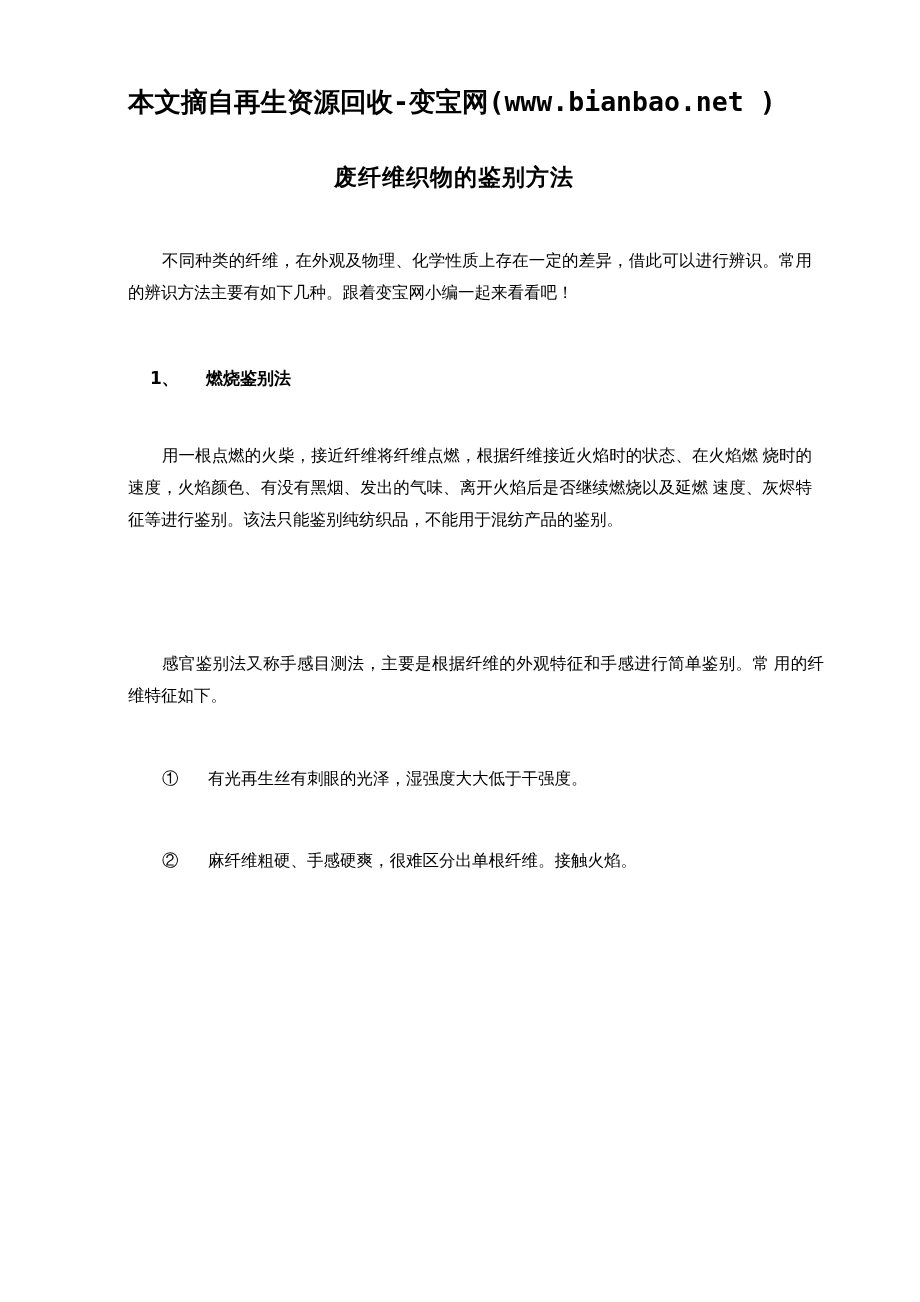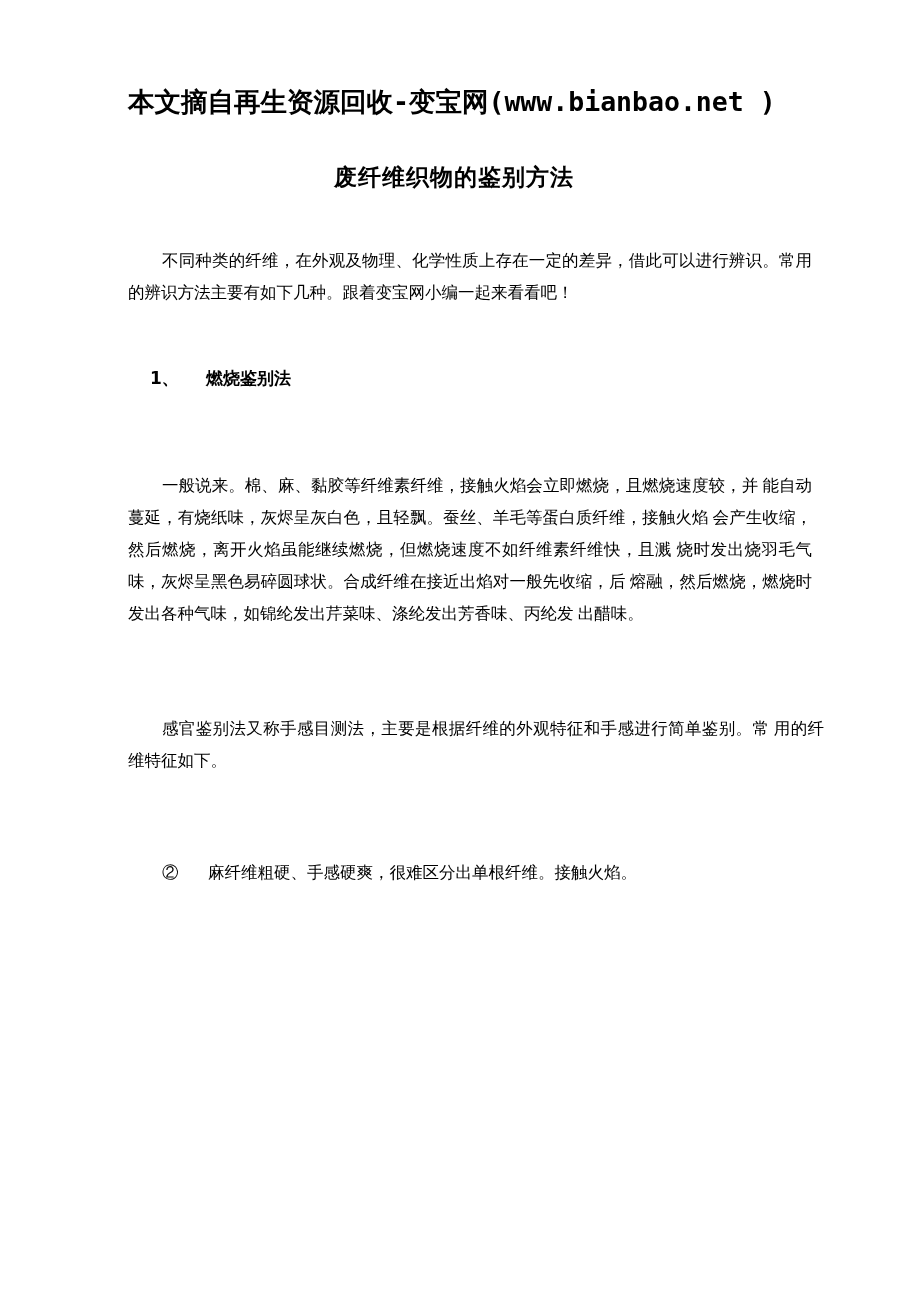--- a/index.html
+++ b/index.html
@@ -96,34 +96,37 @@
   <p class="para indent">不同种类的纤维，在外观及物理、化学性质上存在一定的差异，借此可以进行辨识。常用的辨识方法主要有如下几种。跟着变宝网小编一起来看看吧！</p>
 
   <div class="block-gap-3"></div>
 
   <div class="section-head">
     <span class="num">1、</span><span>燃烧鉴别法</span>
   </div>
 
   <div class="block-gap-1"></div>
 
+  <p class="para indent">用一根点燃的火柴，接近纤维将纤维点燃，根据纤维接近火焰时的状态、在火焰燃  烧时的速度，火焰颜色、有没有黑烟、发出的气味、离开火焰后是否继续燃烧以及延燃  速度、灰烬特征等进行鉴别。该法只能鉴别纯纺织品，不能用于混纺产品的鉴别。</p>
 
   <div class="block-gap-2"></div>
 
-  <p class="para indent">一般说来。棉、麻、黏胶等纤维素纤维，接触火焰会立即燃烧，且燃烧速度较，并  能自动蔓延，有烧纸味，灰烬呈灰白色，且轻飘。蚕丝、羊毛等蛋白质纤维，接触火焰  会产生收缩，然后燃烧，离开火焰虽能继续燃烧，但燃烧速度不如纤维素纤维快，且溅  烧时发出烧羽毛气味，灰烬呈黑色易碎圆球状。合成纤维在接近出焰对一般先收缩，后  熔融，然后燃烧，燃烧时发出各种气味，如锦纶发出芹菜味、涤纶发出芳香味、丙纶发  出醋味。</p>
 
   <div class="block-gap-2"></div>
 
 
   <div class="block-gap-1"></div>
 
   <p class="sec2-para">感官鉴别法又称手感目测法，主要是根据纤维的外观特征和手感进行简单鉴别。常  用的纤维特征如下。</p>
 
   <div class="block-gap-2"></div>
 
+  <div class="list-item">
+    <span class="marker">①</span><span>有光再生丝有刺眼的光泽，湿强度大大低于干强度。</span>
+  </div>
 
   <div class="block-gap-2"></div>
 
   <div class="list-item">
     <span class="marker">②</span><span>麻纤维粗硬、手感硬爽，很难区分出单根纤维。接触火焰。</span>
   </div>
 
 </div>
 
 </body></html>

